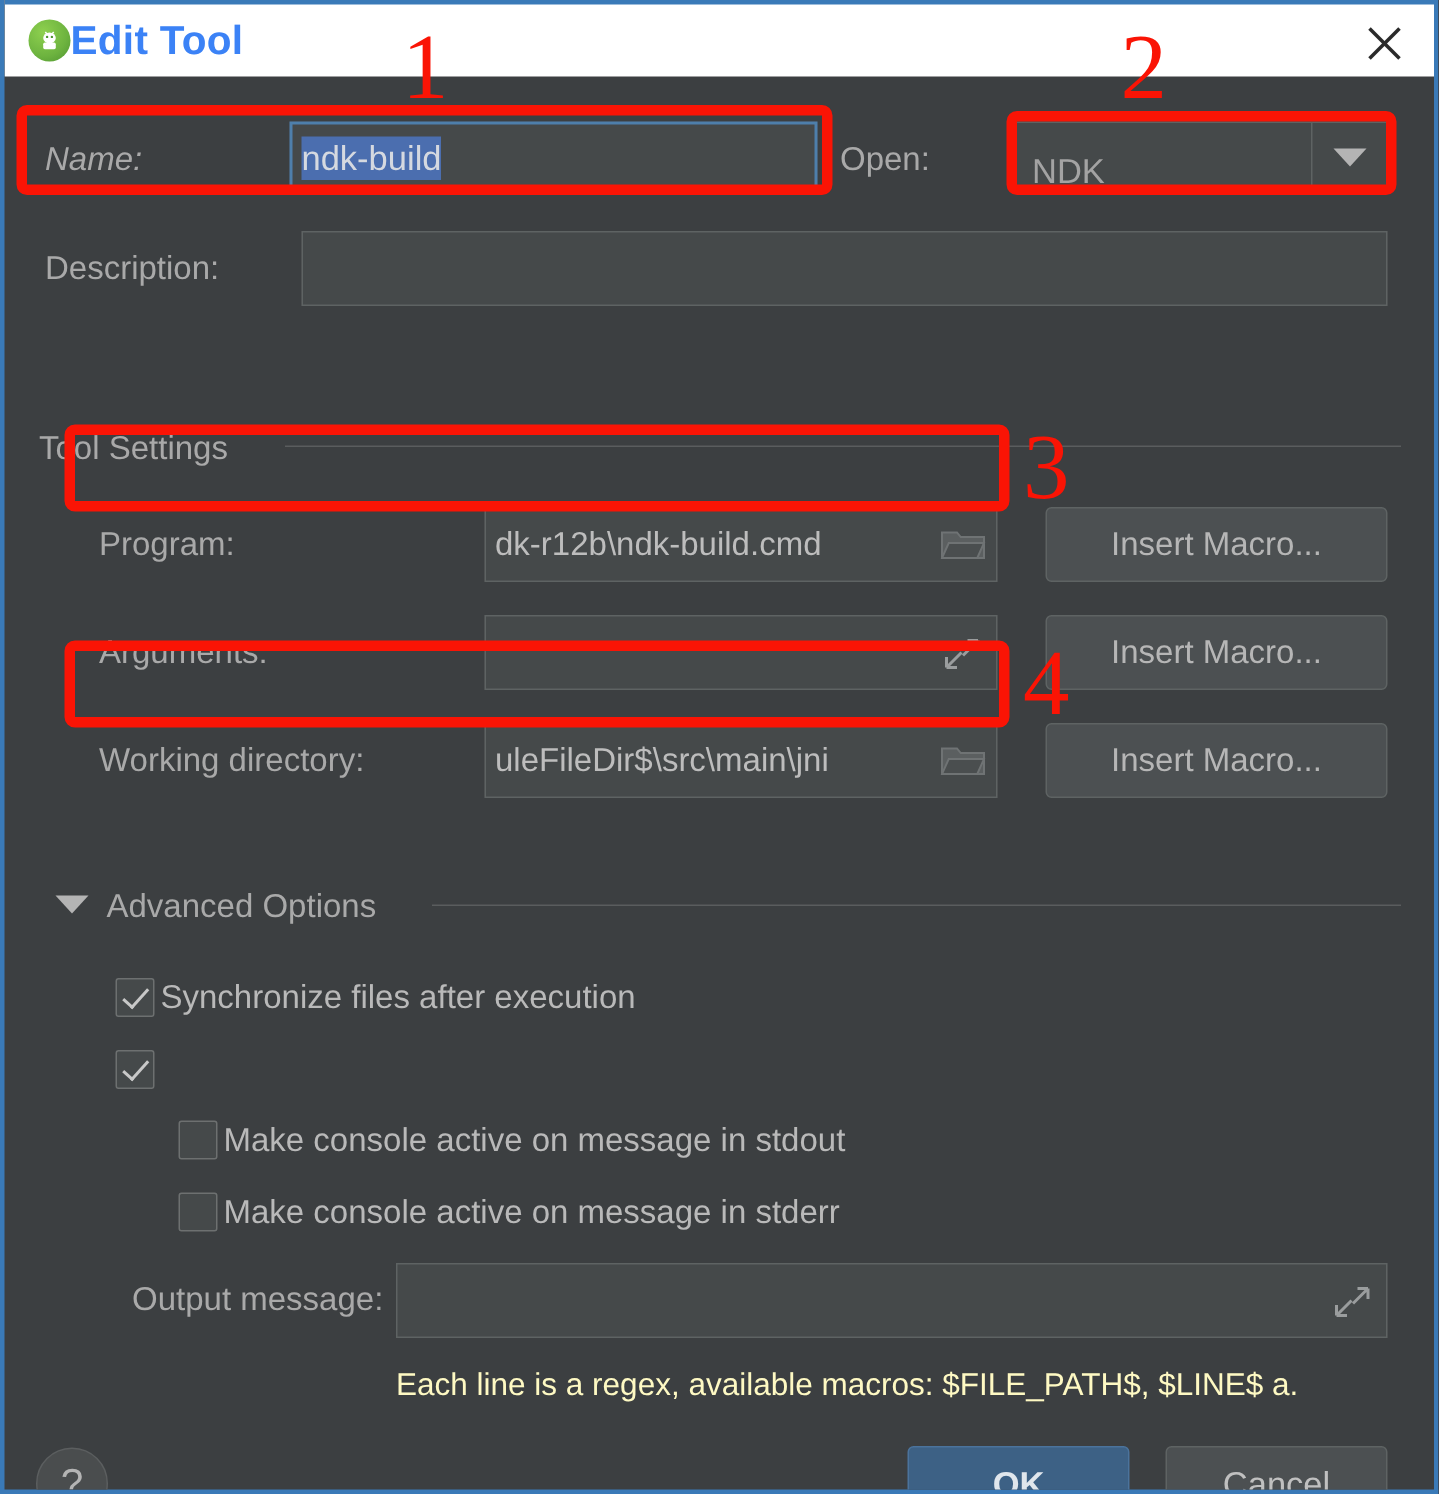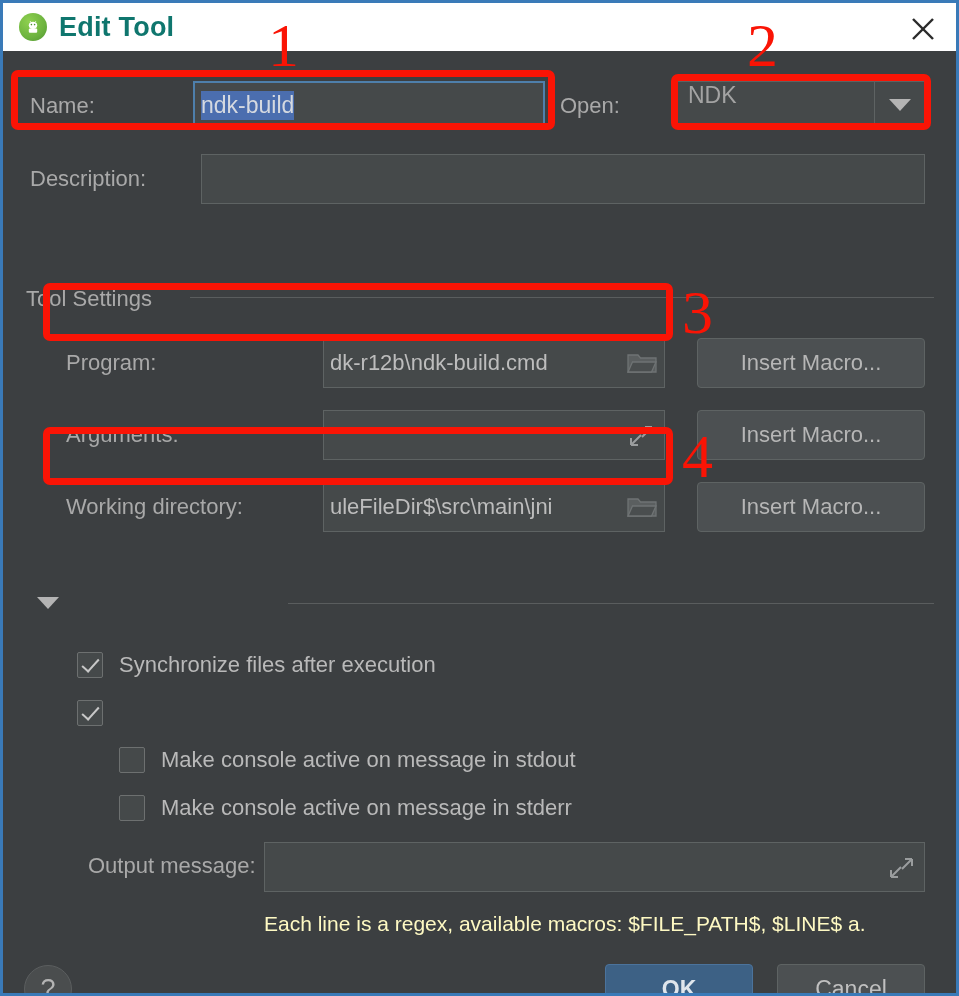--- a/index.html
+++ b/index.html
@@ -34,22 +34,22 @@
   #app-icon .circ {
     position: absolute; left: 0; top: 0;
     width: 28px; height: 28px; border-radius: 50%;
     background: radial-gradient(circle at 35% 30%, #8ed04f 0%, #6db33f 60%, #4e9430 100%);
   }
   #app-icon .robot {
     position: absolute; left: 7px; top: 6px;
     width: 14px; height: 16px;
   }
   #title-text {
-    margin-left: 12px;
-    font-size: 27px; font-weight: bold; color: #0f766e;
+    margin-left: 0;
+    font-size: 27px; font-weight: bold; color: #3b82f6;
     letter-spacing: .2px;
   }
   #close-btn {
     position: absolute; right: 22px; top: 9px;
     width: 34px; height: 34px;
     display: flex; align-items: center; justify-content: center;
     cursor: pointer;
   }
 
   
@@ -65,35 +65,35 @@
     border: 1px solid #5e6363;
     height: 46px;
     display: flex; align-items: center;
     color: #bbbbbb; font-size: 22px;
     position: relative;
   }
   .field .val { padding-left: 8px; white-space: nowrap; overflow: hidden; }
 
   
   #row-name { position: absolute; left: 0; top: 26px; width: 953px; height: 56px; }
-  #name-label { position: absolute; left: 27px; top: 16px; }
+  #name-label { position: absolute; left: 27px; top: 16px; font-style: italic; }
   #name-field {
     position: absolute; left: 190px; top: 4px; width: 352px; height: 48px;
     background: #45494a; border: 2px solid #4e7fab;
     display: flex; align-items: center;
   }
   #name-value {
     margin-left: 6px; background: #4b6eaf; color: #d5d9e0;
     font-size: 23px; padding: 1px 0;
   }
   #group-label { position: absolute; left: 557px; top: 16px; }
   #group-combo {
     position: absolute; left: 674px; top: 4px; width: 248px; height: 48px;
     background: #45494a; border: 1px solid #5e6363;
-    display: flex; align-items: flex-start;
+    display: flex; align-items: flex-end;
   }
   #group-value { margin-left: 10px; color: #a3a3a3; font-size: 23px; }
   #group-arrow-box {
     position: absolute; right: 0; top: 0; width: 50px; height: 46px;
     border-left: 1px solid #5e6363;
     display: flex; align-items: center; justify-content: center;
   }
   .tri-down {
     width: 0; height: 0;
     border-left: 11px solid transparent;
@@ -148,21 +148,21 @@
     background: #45494a; border: 1px solid #6d7070; border-radius: 2px;
     position: relative; flex: 0 0 auto;
   }
   .chk.on::after {
     content: "";
     position: absolute; left: 8px; top: 2px;
     width: 7px; height: 15px;
     border: solid #c8c8c8; border-width: 0 2.5px 2.5px 0;
     transform: rotate(42deg);
   }
-  .chk-lbl { margin-left: 16px; color: #b9b9b9; font-size: 22px; white-space: nowrap; }
+  .chk-lbl { margin-left: 4px; color: #b9b9b9; font-size: 22px; white-space: nowrap; }
 
   #chk1 { left: 74px; top: 601px; }
   #chk2 { left: 74px; top: 649px; }
   #chk3 { left: 116px; top: 696px; }
   #chk4 { left: 116px; top: 744px; }
 
   #out-label { position: absolute; left: 85px; top: 802px; }
   #out-field { position: absolute; left: 261px; top: 791px; width: 661px; height: 50px; }
   #hint {
     position: absolute; left: 261px; top: 861px;
@@ -285,20 +285,21 @@
     <div id="wd-field" class="field">
       <span class="fld-text">uleFileDir$\src\main\jni</span>
       <svg class="folder-ico" viewBox="0 0 30 24">
         <path d="M1 4 h10 l2.5 3 H29 v14 H1 Z" fill="#5b5f60" stroke="#6f7374" stroke-width="1.3"></path>
         <path d="M1 21 l4.5 -10 H29 l-4.5 10 Z" fill="#4a4e4f" stroke="#6f7374" stroke-width="1.3"></path>
       </svg>
     </div>
     <div id="macro3" class="macro-btn">Insert Macro...</div>
 
     <div id="adv-arrow"></div>
+    <div id="adv-label" class="lbl">Advanced Options</div>
     <div id="adv-line"></div>
 
     <div id="chk1" class="chk-row">
       <span class="chk on"></span>
       <span class="chk-lbl">Synchronize files after execution</span>
     </div>
     <div id="chk2" class="chk-row">
       <span class="chk on"></span>
     </div>
     <div id="chk4" class="chk-row">

